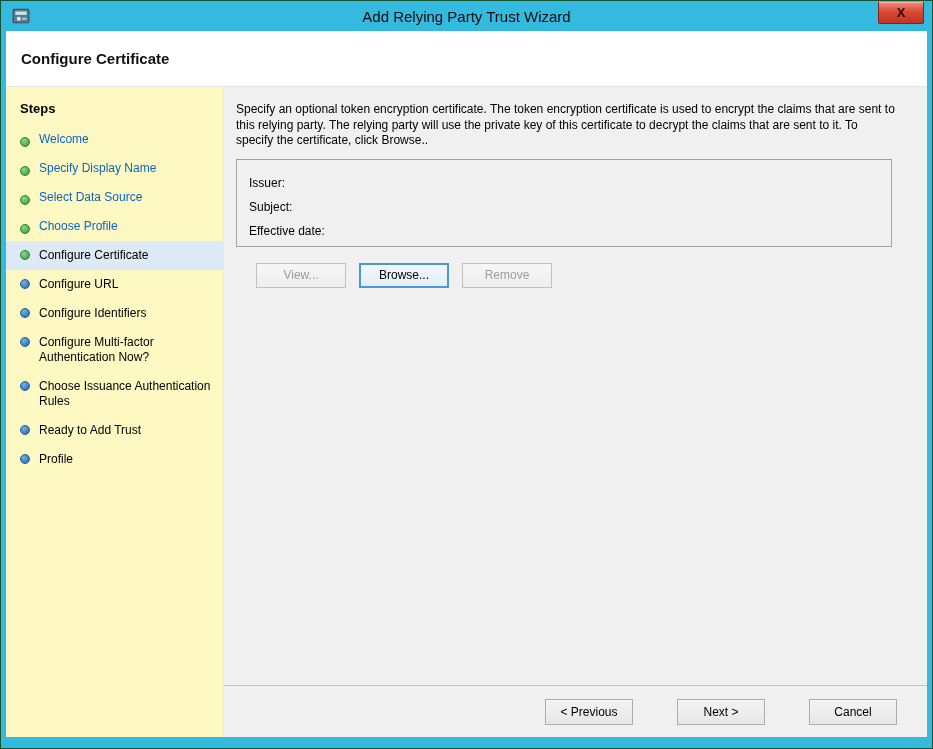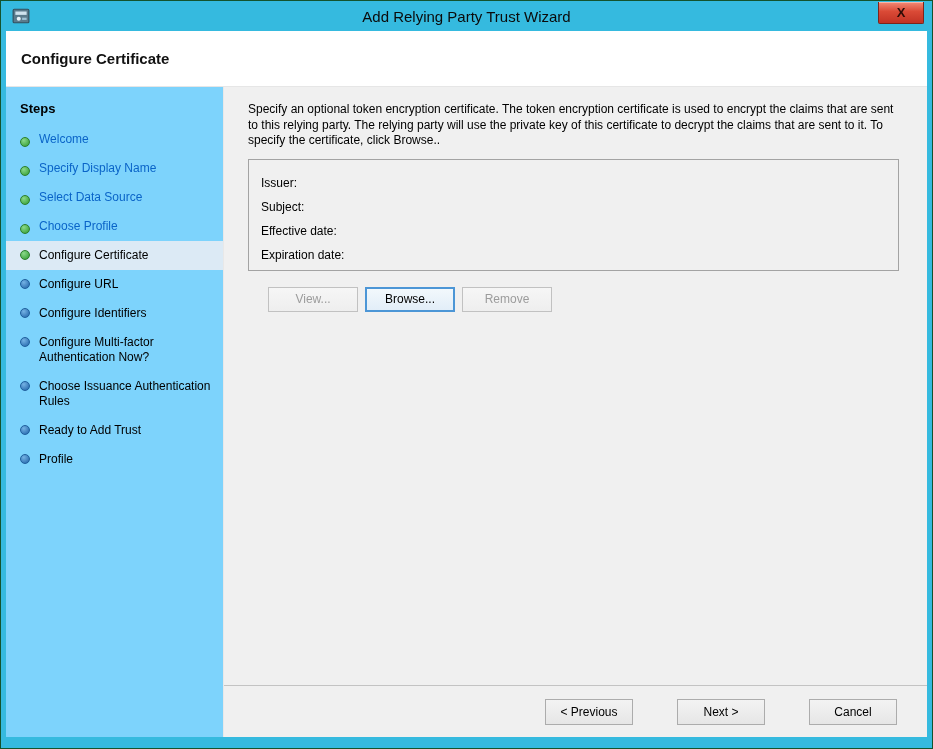--- a/index.html
+++ b/index.html
@@ -53,21 +53,21 @@
     background: #fff;
     display: flex; align-items: center;
     padding-left: 15px;
     border-bottom: 1px solid #e6e6e6;
   }
   .header h1 { font-size: 15px; font-weight: bold; color: #111; }
   .main { flex: 1; display: flex; min-height: 0; }
   
   .sidebar {
     width: 218px; flex-shrink: 0;
-    background: #7dd3fc; padding-top: 4px;
+    background: #fef9c3; padding-top: 4px;
     border-right: 1px solid #e8e8e8;
   }
   .steps-title { font-weight: bold; font-size: 13px; padding: 10px 0 9px 14px; }
   #steps-list { list-style: none; }
   .step {
     display: flex; align-items: flex-start;
     padding: 7px 8px 7px 14px;
     font-size: 12px; line-height: 15px;
   }
   .step .dot {
@@ -84,30 +84,30 @@
   }
   .step.done { cursor: pointer; align-items: flex-end; }
   .step.done .step-label { color: #0a64c8; }
   .step.current { background: #dceaf5; }
   .step.current .step-label, .step.pending .step-label { color: #000; }
   
   .content-col {
     flex: 1; background: #f0f0f0;
     display: flex; flex-direction: column; min-width: 0;
   }
-  .content { flex: 1; padding: 15px 28px 0 24px; }
+  .content { flex: 1; padding: 15px 28px 0 12px; }
   .description { font-size: 12px; line-height: 15.5px; color: #000; max-width: 662px; }
   .cert-box {
     border: 1px solid #a3a3a3;
     margin-top: 10px; max-width: 656px;
     padding: 6px 12px 8px 12px;
     background: #f0f0f0;
   }
   .cert-row { height: 24px; display: flex; align-items: flex-end; font-size: 12px; }
-  .action-row { margin: 16px 0 18px 20px; display: flex; gap: 7px; }
+  .action-row { margin: 16px 0 18px 20px; display: flex; gap: 13px; }
   .btn {
     width: 90px; height: 25px;
     font-size: 12px; font-family: "Liberation Sans", sans-serif;
     background: linear-gradient(#f3f3f3, #e6e6e6);
     border: 1px solid #acacac; color: #000; cursor: pointer;
   }
   .btn.disabled {
     color: #9c9c9c; border-color: #c1c1c1;
     background: linear-gradient(#f6f6f6, #eeeeee);
     cursor: default;
@@ -210,23 +210,20 @@
           <div class="cert-box">
             <div class="cert-row">
               <span>Issuer:</span>
             </div>
             <div class="cert-row">
               <span>Subject:</span>
             </div>
             <div class="cert-row">
               <span>Effective date:</span>
             </div>
-            <div class="cert-row">
-              <span>Expiration date:</span>
-            </div>
           </div>
 
           <div class="action-row">
             <button class="btn disabled" disabled="">View...</button>
             <button class="btn focused">Browse...</button>
             <button class="btn disabled" disabled="">Remove</button>
           </div>
         </div>
 
         <div class="footer">

